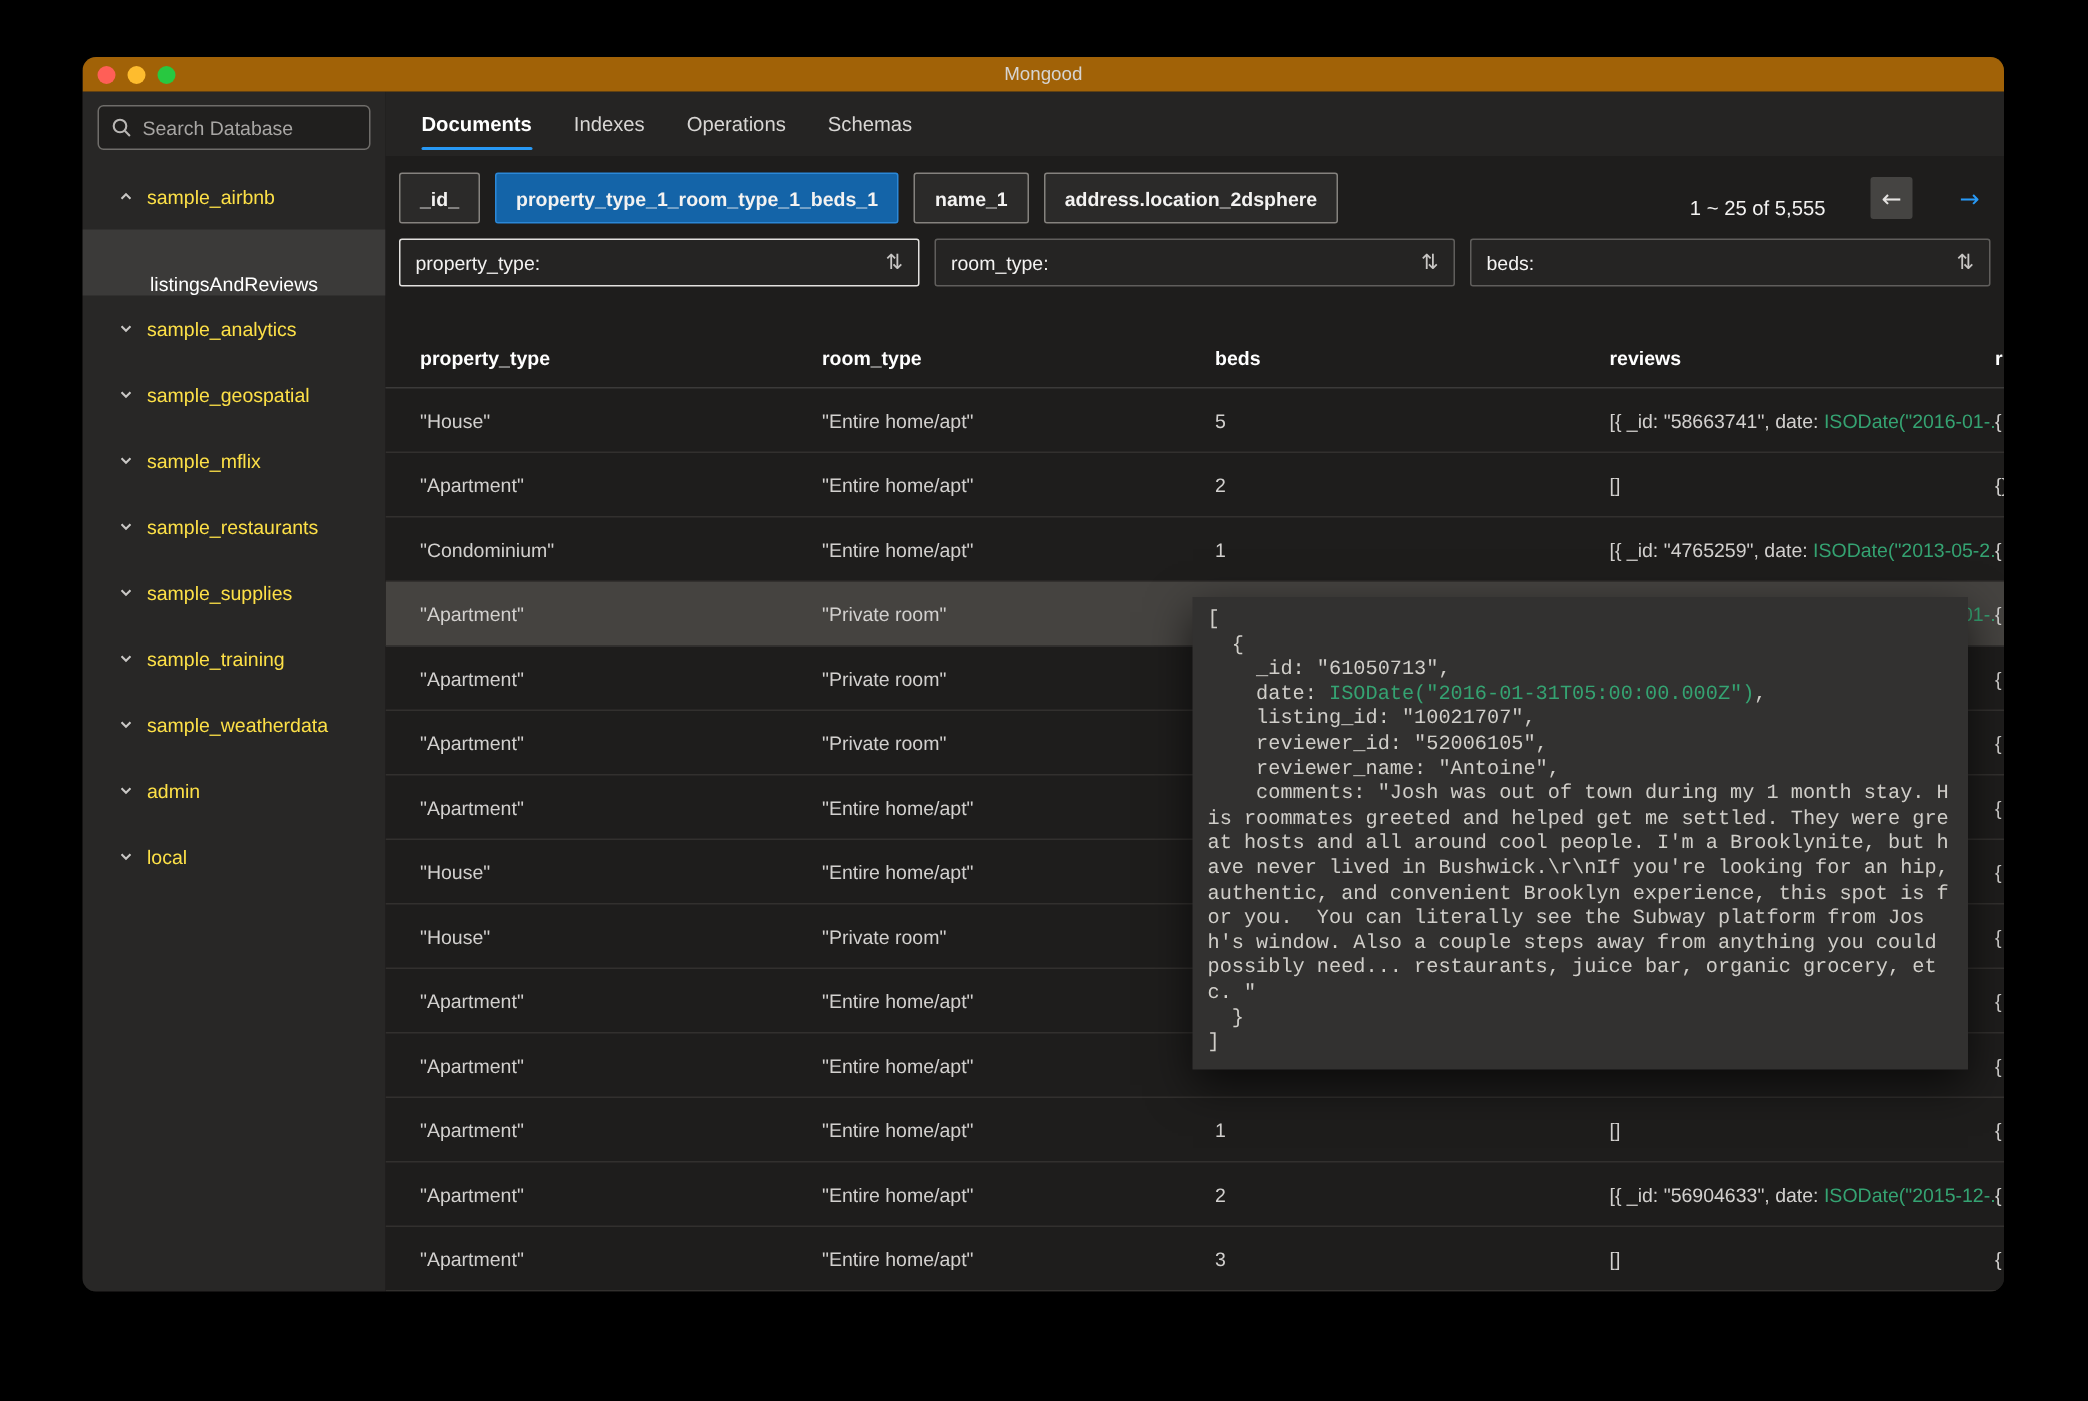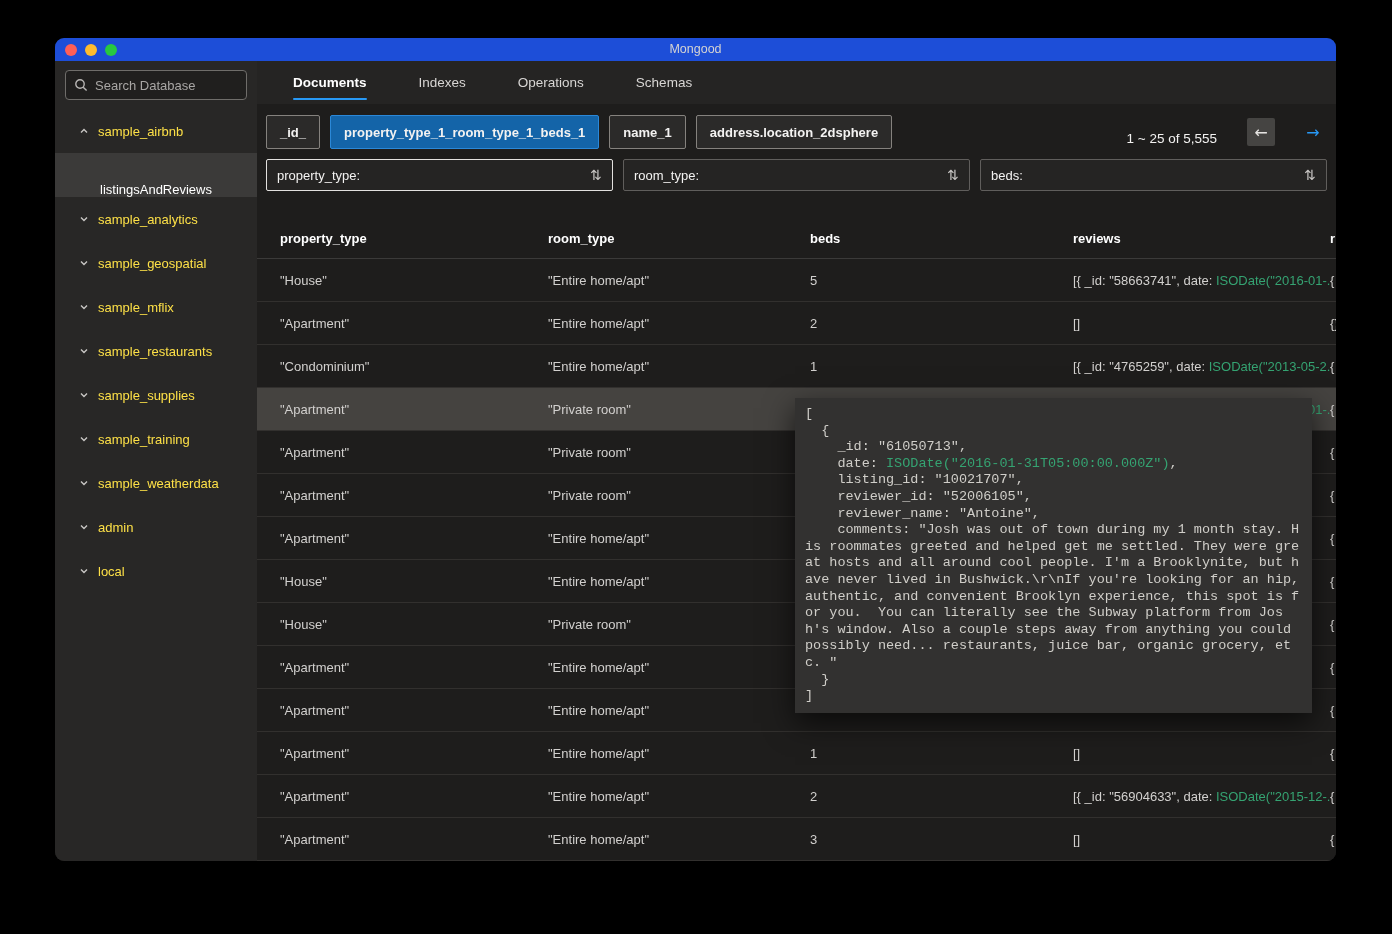--- a/index.html
+++ b/index.html
@@ -2,41 +2,41 @@
 <html><head>
 <meta charset="utf-8">
 <style>
   * { margin:0; padding:0; box-sizing:border-box; }
   html,body { width:1392px; height:934px; background:#000; overflow:hidden;
               font-family:"Liberation Sans", sans-serif; }
   .window { position:absolute; left:55px; top:38px; width:1281px; height:823px;
             background:#1e1d1c; border-radius:9px; overflow:hidden;
             box-shadow:0 25px 60px rgba(0,0,0,.75); display:flex; flex-direction:column; }
   
-  .titlebar { height:23px; background:#1d4ed8; position:relative; flex:0 0 auto; }
+  .titlebar { height:23px; background:#a16207; position:relative; flex:0 0 auto; }
   .traffic { position:absolute; left:10px; top:5.5px; display:flex; gap:8px; }
   .dot { width:12px; height:12px; border-radius:50%; display:inline-block; }
   .dot.red{ background:#ff5f57; } .dot.yellow{ background:#febc2e; } .dot.green{ background:#28c840; }
   .title { position:absolute; left:0; right:0; top:0; height:23px; line-height:23px;
            text-align:center; color:#d6d4d2; font-size:12.5px; }
   
   .main { flex:1; display:flex; min-height:0; }
   .sidebar { width:202px; flex:0 0 auto; background:#282726; display:flex; flex-direction:column; }
   .search { margin:9px 10px; height:30px; border:1px solid #6f6d6a; border-radius:4px;
             background:#201f1e; display:flex; align-items:center; padding:0 8px; gap:7px; }
   .search .ph { color:#a8a6a4; font-size:13px; }
   .sitem { height:44px; display:flex; align-items:center; padding-left:24px; gap:9px;
            color:#fde047; font-size:13px; cursor:default; }
   .sitem.child { padding-left:45px; }
   .sitem.selected { background:#3b3a39; color:#ffffff;align-items:flex-end; }
   .chev { flex:0 0 auto; }
   
   .content { flex:1; min-width:0; display:flex; flex-direction:column; background:#1e1d1c; }
   .tabs { height:43px; flex:0 0 auto; background:#252423; display:flex; align-items:stretch; padding:0 10px; }
-  .tab { padding:0 8px; margin:0 18px; display:flex; align-items:center; color:#d8d6d4;
+  .tab { padding:0 8px; margin:0 6px; display:flex; align-items:center; color:#d8d6d4;
          font-size:13.5px; position:relative; cursor:pointer; }
   .tab.active { color:#ffffff; font-weight:700; }
   .tab.active::after { content:""; position:absolute; left:8px; right:8px; bottom:4px;
          height:2.5px; background:#2899f5; border-radius:2px; }
   .chips-row { display:flex; align-items:center; padding:11px 9px 0 9px; gap:10px; flex:0 0 auto; }
   .chip { height:30px; padding:16px 13px; background:#2b2a29; border:1px solid #85827e; border-radius:2px;
           color:#f3f2f1; font-size:13px; font-weight:600; display:flex; align-items:center;
           font-family:"Liberation Sans",sans-serif; cursor:pointer; white-space:nowrap; }
   .chip.selected { background:#1464a8; border-color:#2b88d8; }
   .pagination { margin-left:auto; display:flex; align-items:flex-end; gap:24px; }

